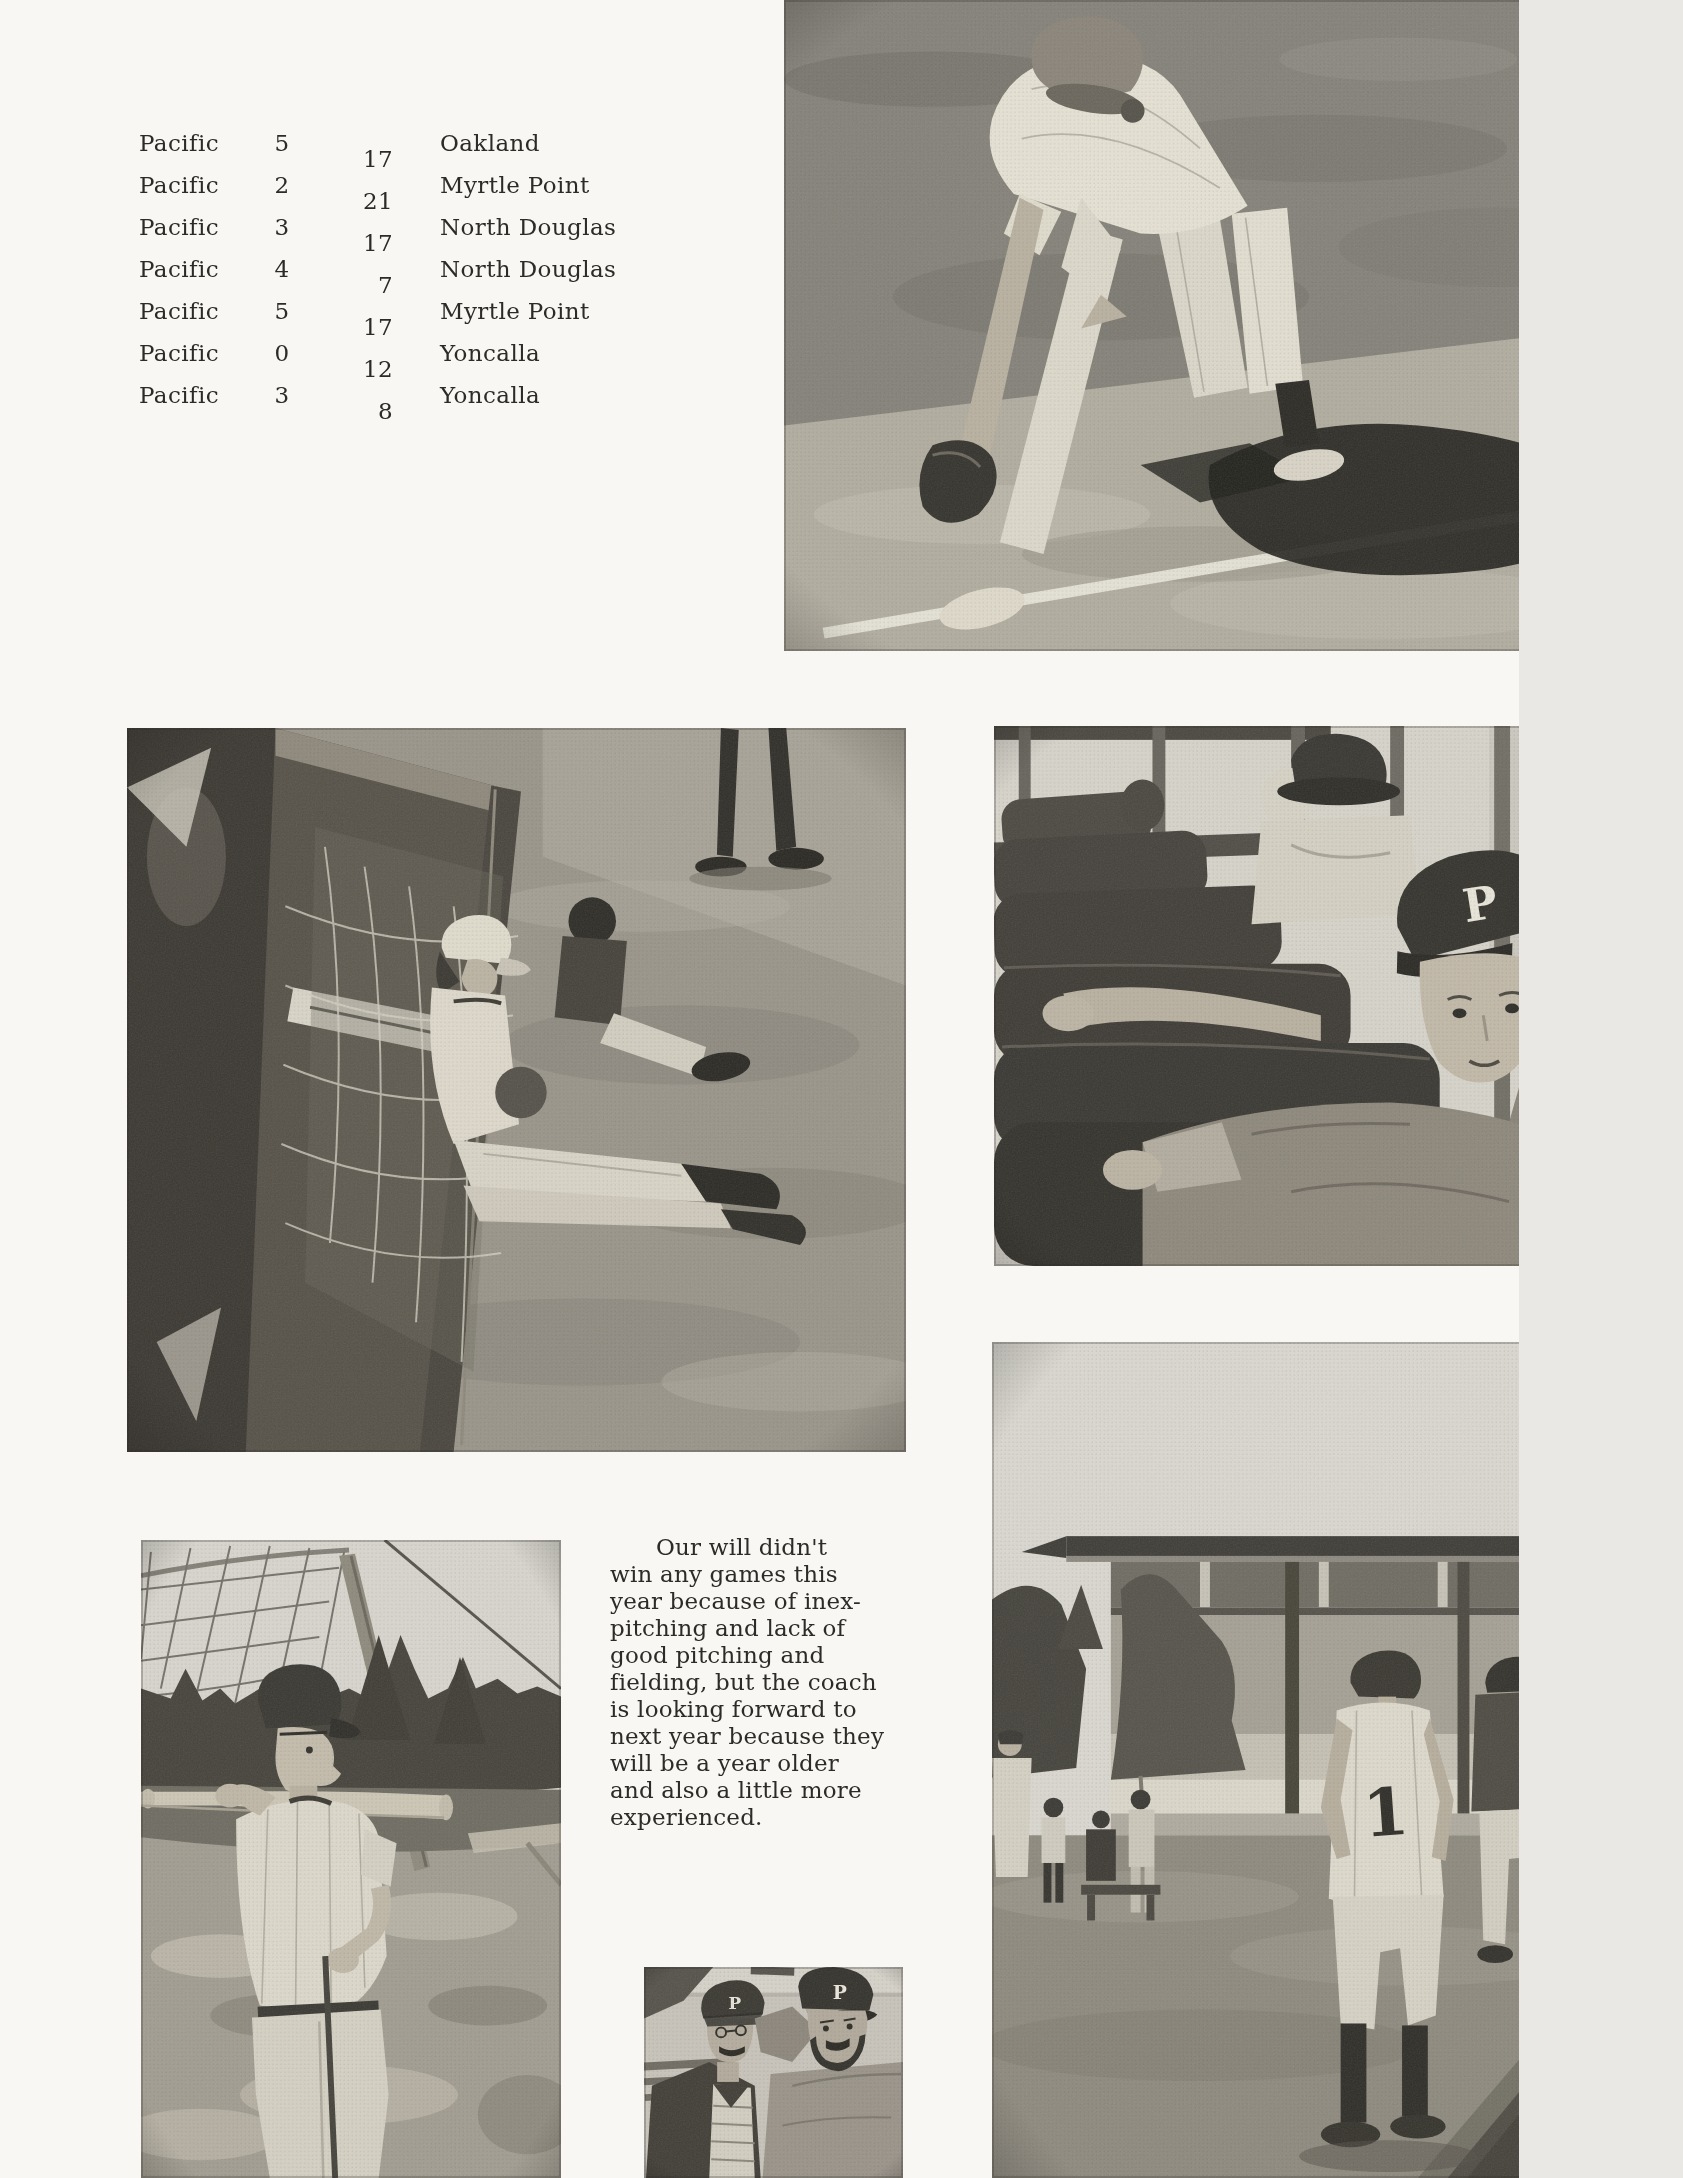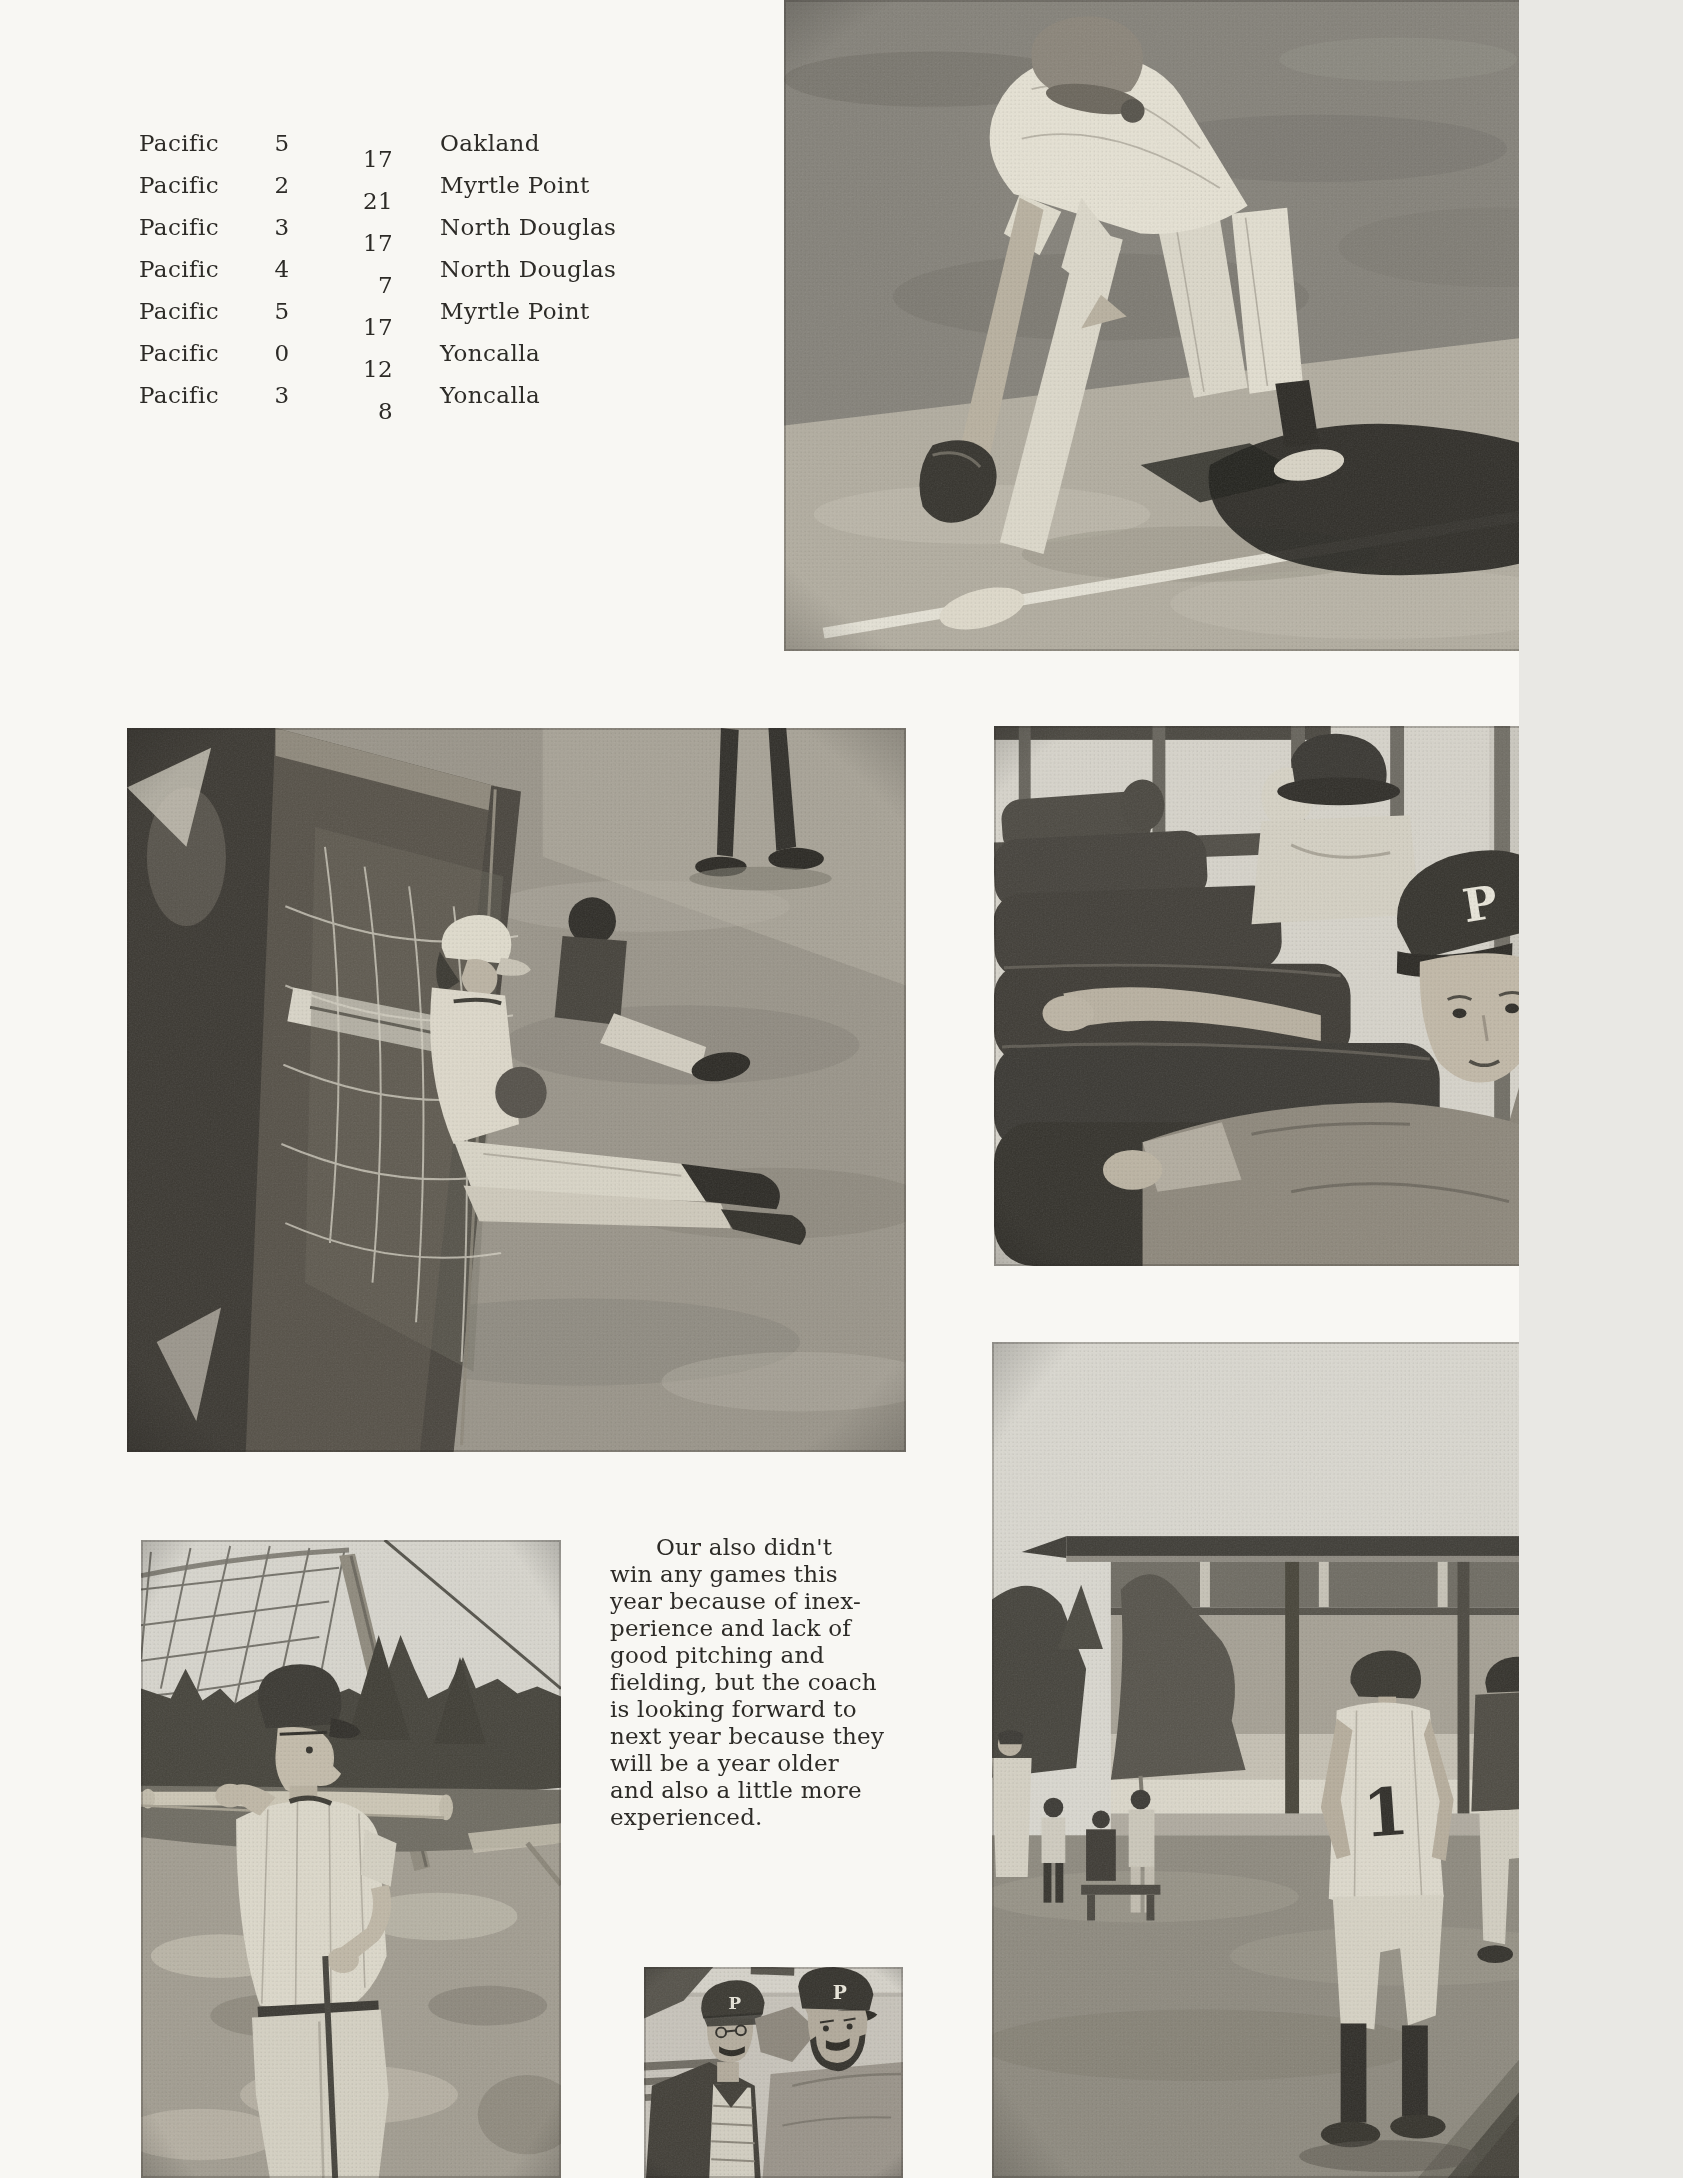--- a/index.html
+++ b/index.html
@@ -449,24 +449,24 @@
         <path d="M186,420 L196,644" stroke="#44423b" stroke-width="6" fill="none"></path>
       </g>
       <rect width="424" height="644" fill="url(#dots)"></rect>
       <rect width="424" height="644" filter="url(#grain)" opacity=".26"></rect>
       <rect width="424" height="644" fill="url(#vig)"></rect>
       <rect x="1" y="1" width="422" height="642" fill="none" stroke="#2e2c28" opacity=".25" stroke-width="2"></rect>
     </svg>
   </figure>
 
   <div class="article">
-    <div class="line indent">Our also didn't</div>
+    <div class="line indent">Our will didn't</div>
     <div class="line">win any games this</div>
     <div class="line">year because of inex-</div>
-    <div class="line">perience and lack of</div>
+    <div class="line">pitching and lack of</div>
     <div class="line">good pitching and</div>
     <div class="line">fielding, but the coach</div>
     <div class="line">is looking forward to</div>
     <div class="line">next year because they</div>
     <div class="line">will be a year older</div>
     <div class="line">and also a little more</div>
     <div class="line">experienced.</div>
   </div>
 
   <figure class="photo ph-pair" role="img" aria-label="Two mustached players wearing dark P caps, one tugging his cap brim">

